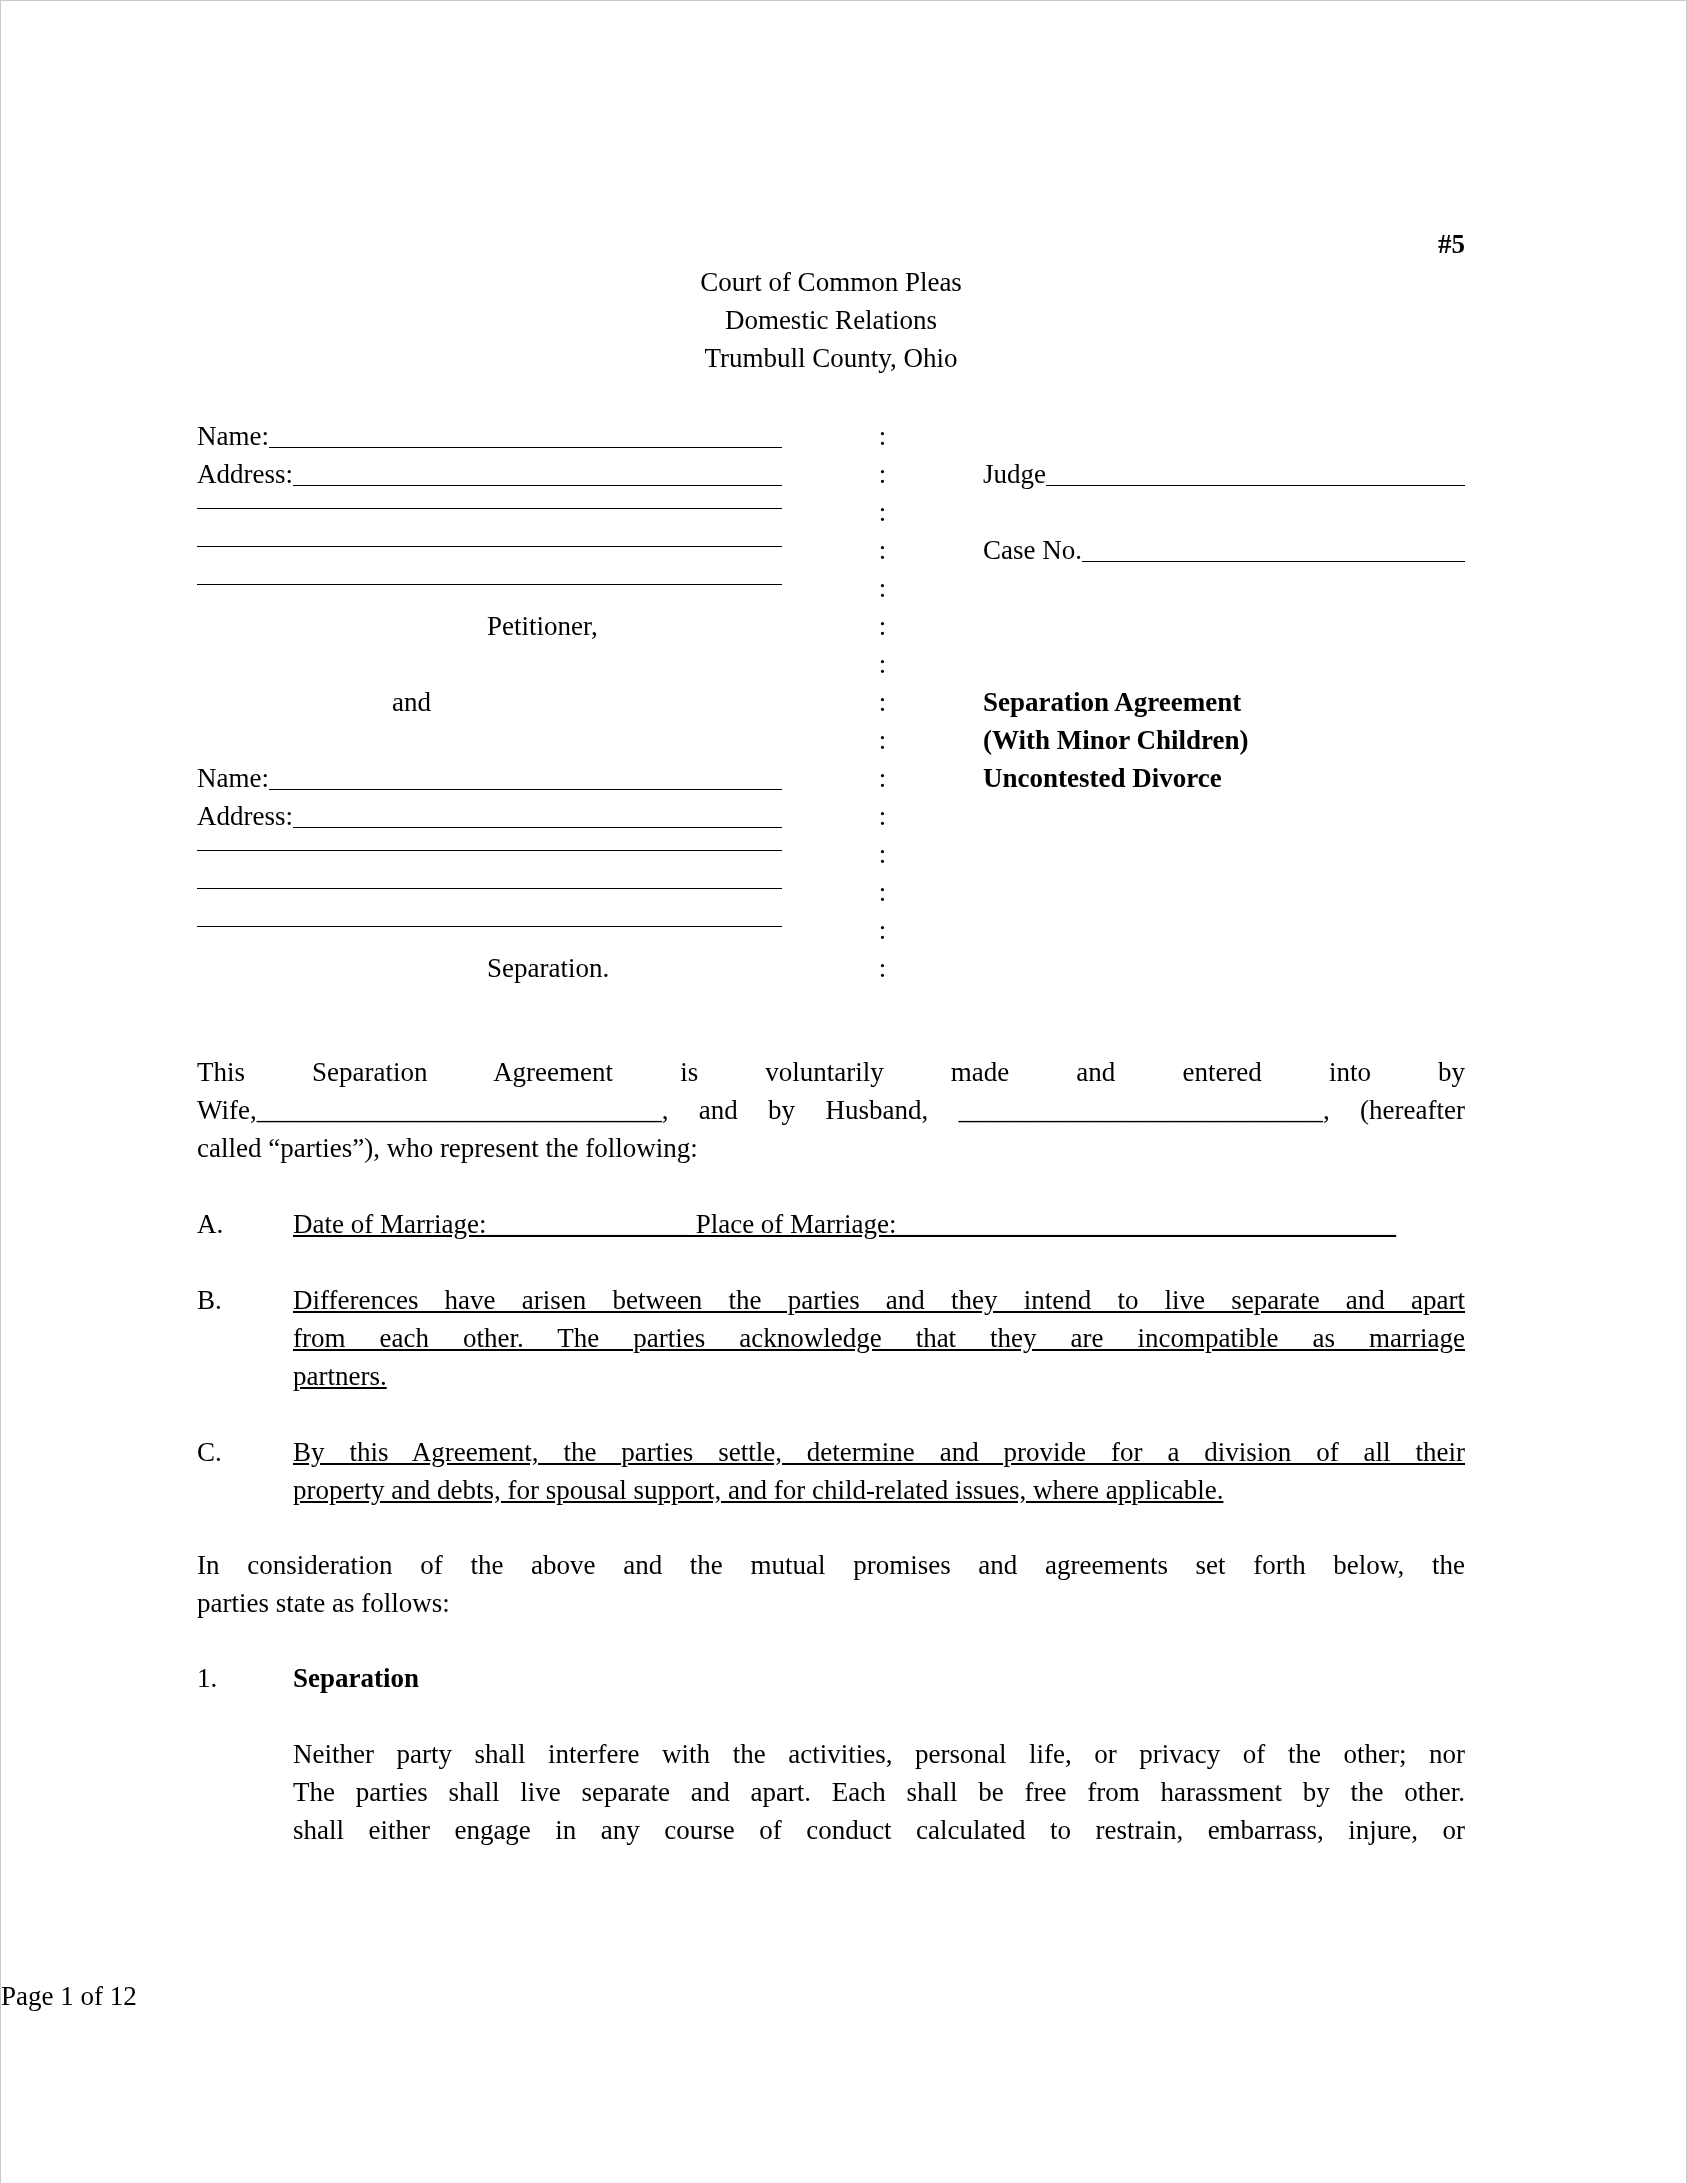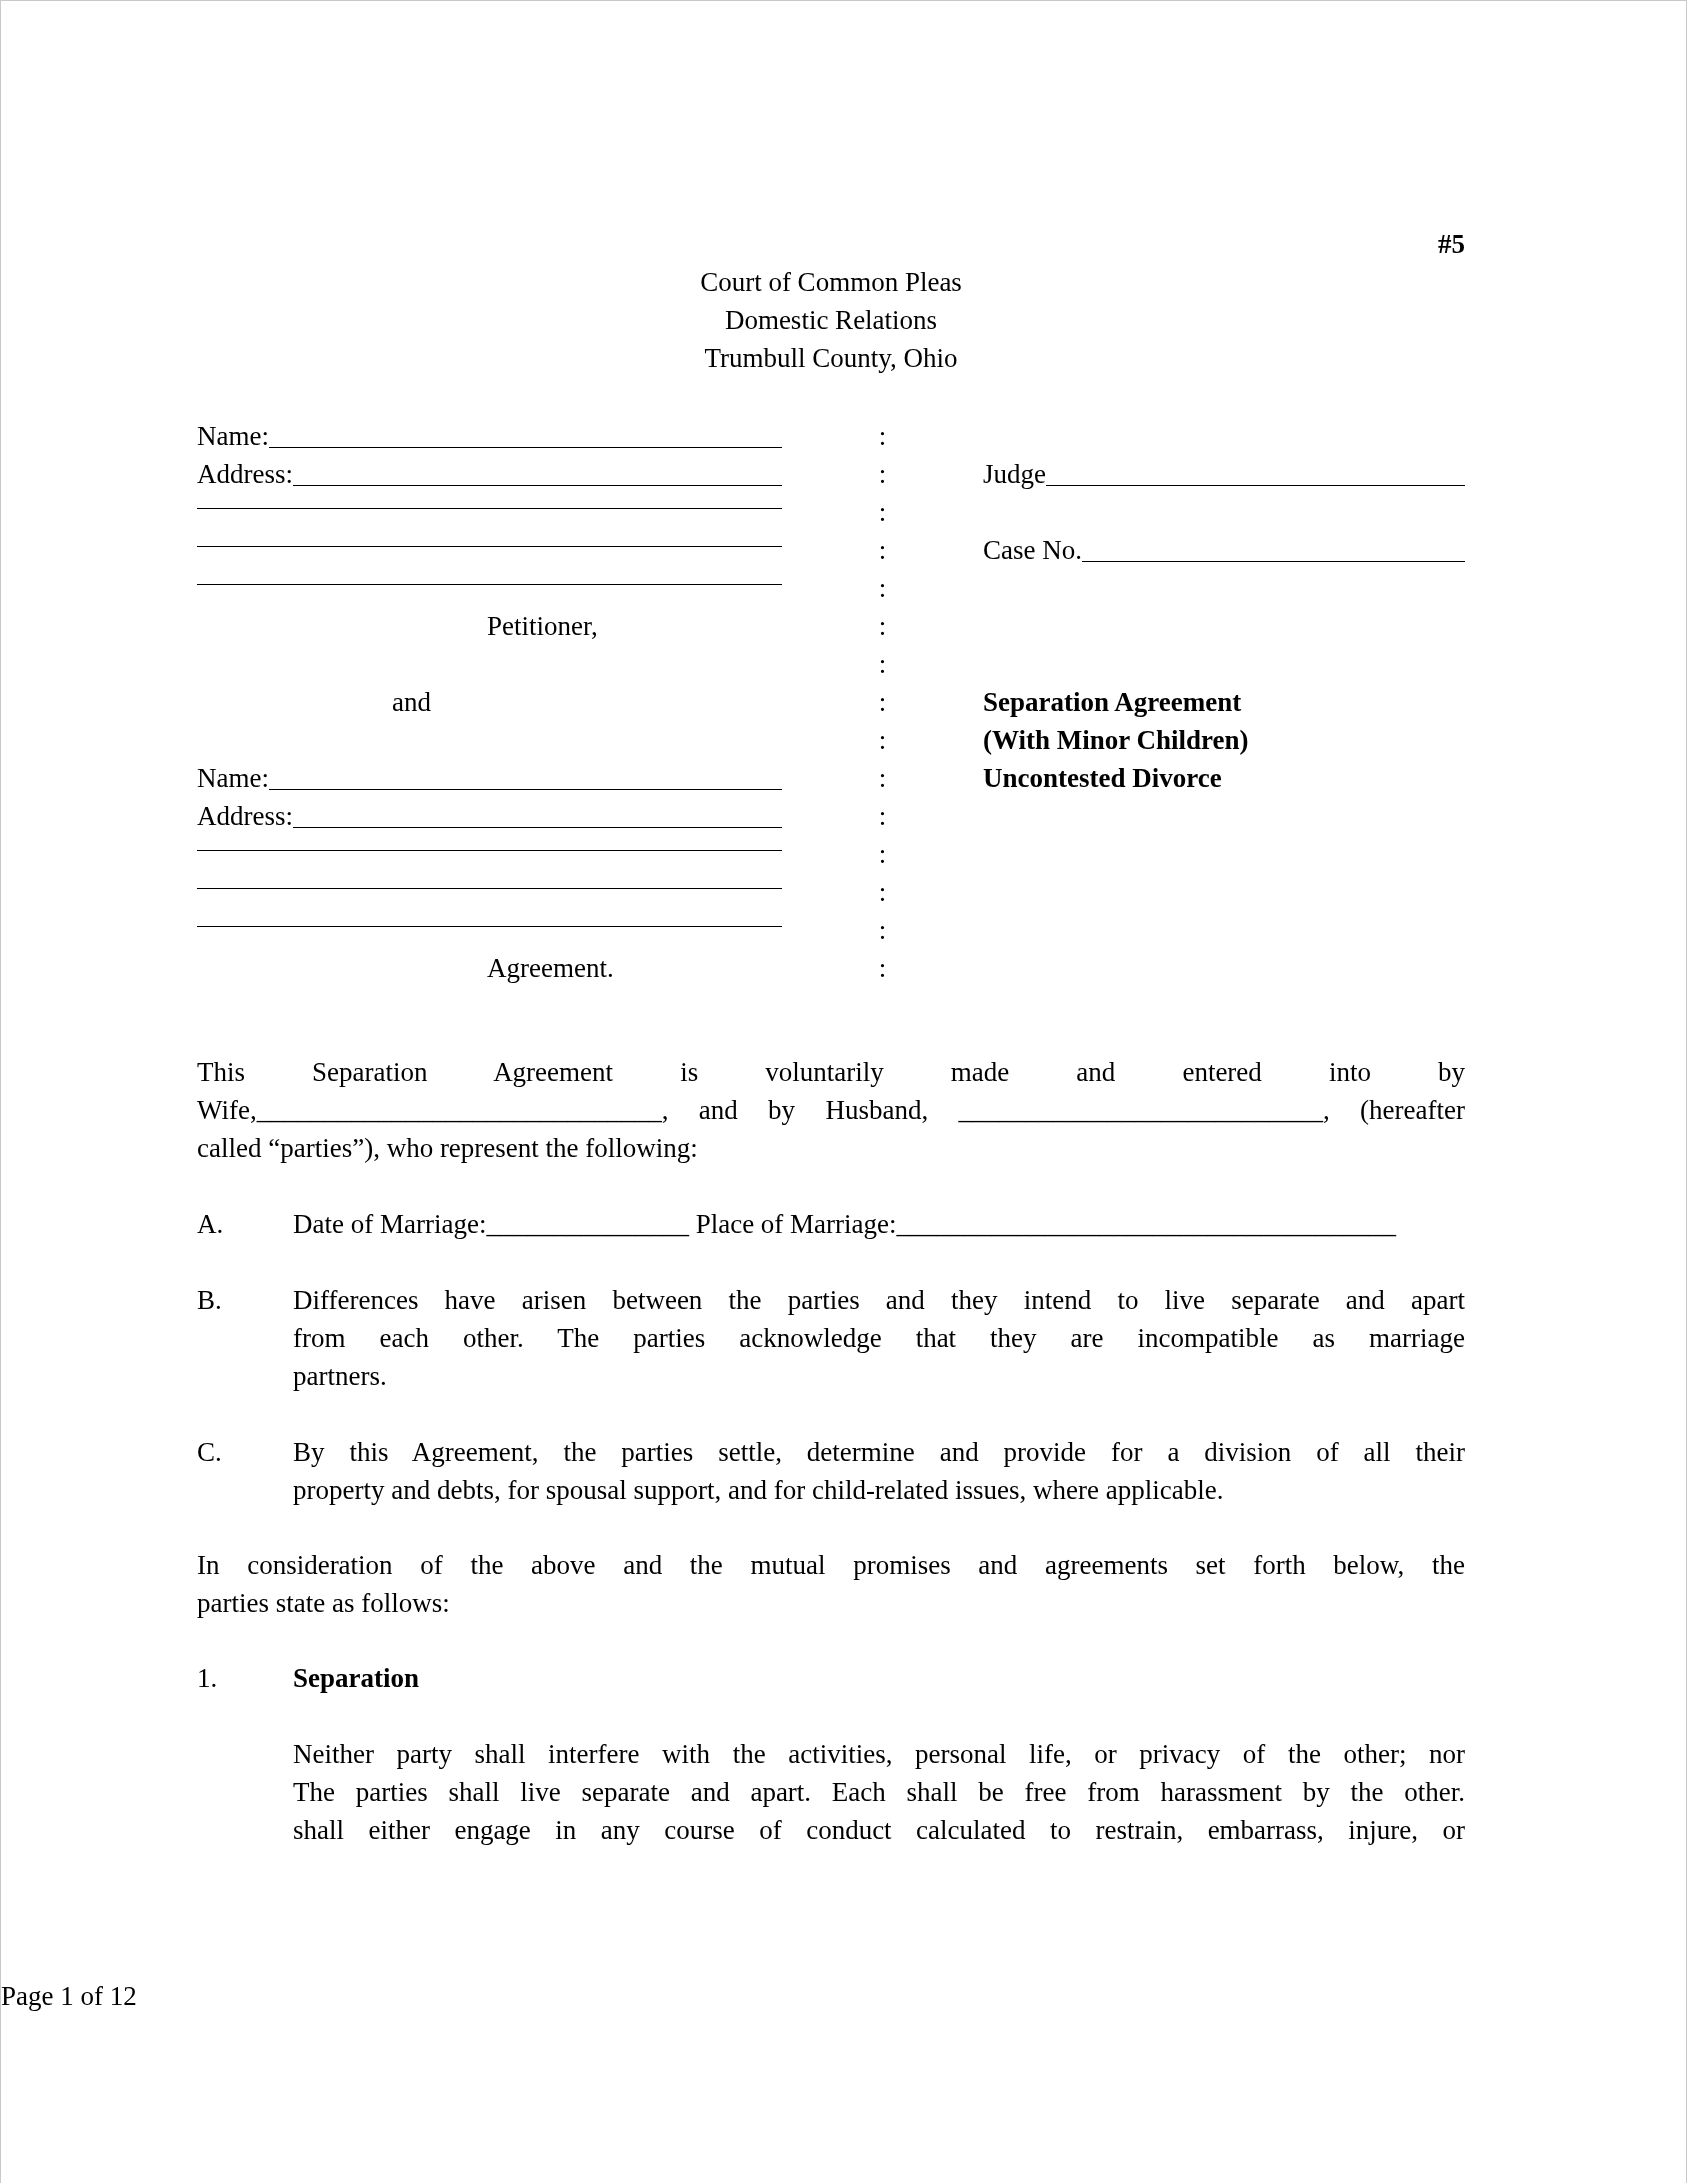--- a/index.html
+++ b/index.html
@@ -29,21 +29,21 @@
   .bold { font-weight: bold; }
   .indent-role { padding-left: 290px; }
   .indent-and { padding-left: 195px; }
 
   .intro { margin-top: 66px; }
   .jl { text-align: justify; text-align-last: justify; }
   .ll { text-align: left; }
 
   .item { display: flex; margin-top: 38px; }
   .letter { width: 96px; flex: none; }
-  .item-body { flex: 1 1 auto; min-width: 0; }
+  .item-body { flex: 1 1 auto; min-width: 0; text-decoration: underline; }
   .note { font-size: 23px; line-height: 33px; text-align: right; padding-right: 61px; }
 
   .consider { margin-top: 37px; }
   .section-head { display: flex; margin-top: 37px; }
   .section-par { margin-left: 96px; margin-top: 38px; }
 
   .footer { position: absolute; left: 0; right: 0; bottom: 168px; text-align: left; }
 </style>
 </head>
 <body>
@@ -179,21 +179,21 @@
     <div class="cap-row">
       <div class="cap-left">
           <span class="blank"></span>
         </div>
       <div class="cap-colon">:</div>
       <div class="cap-right"></div>
     </div>
 
     <div class="cap-row">
       <div class="cap-left">
-        <span class="cap-label indent-role">Agreement.</span>
+        <span class="cap-label indent-role">Separation.</span>
       </div>
       <div class="cap-colon">:</div>
       <div class="cap-right"></div>
     </div>
 
   </div>
 
   <div class="intro">
     <div class="jl">This Separation Agreement is voluntarily made and entered into by</div>
     <div class="jl">Wife,______________________________, and by Husband, ___________________________, (hereafter</div>

